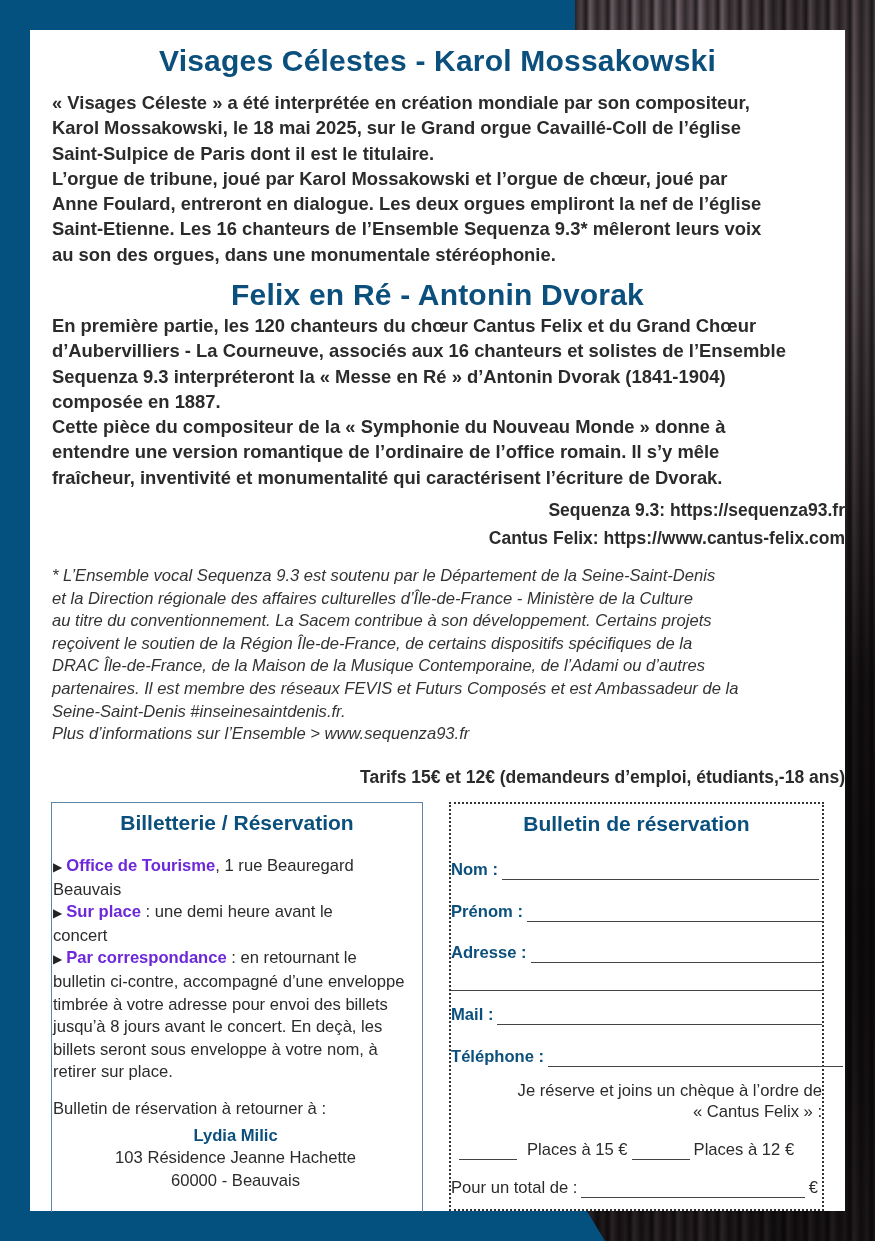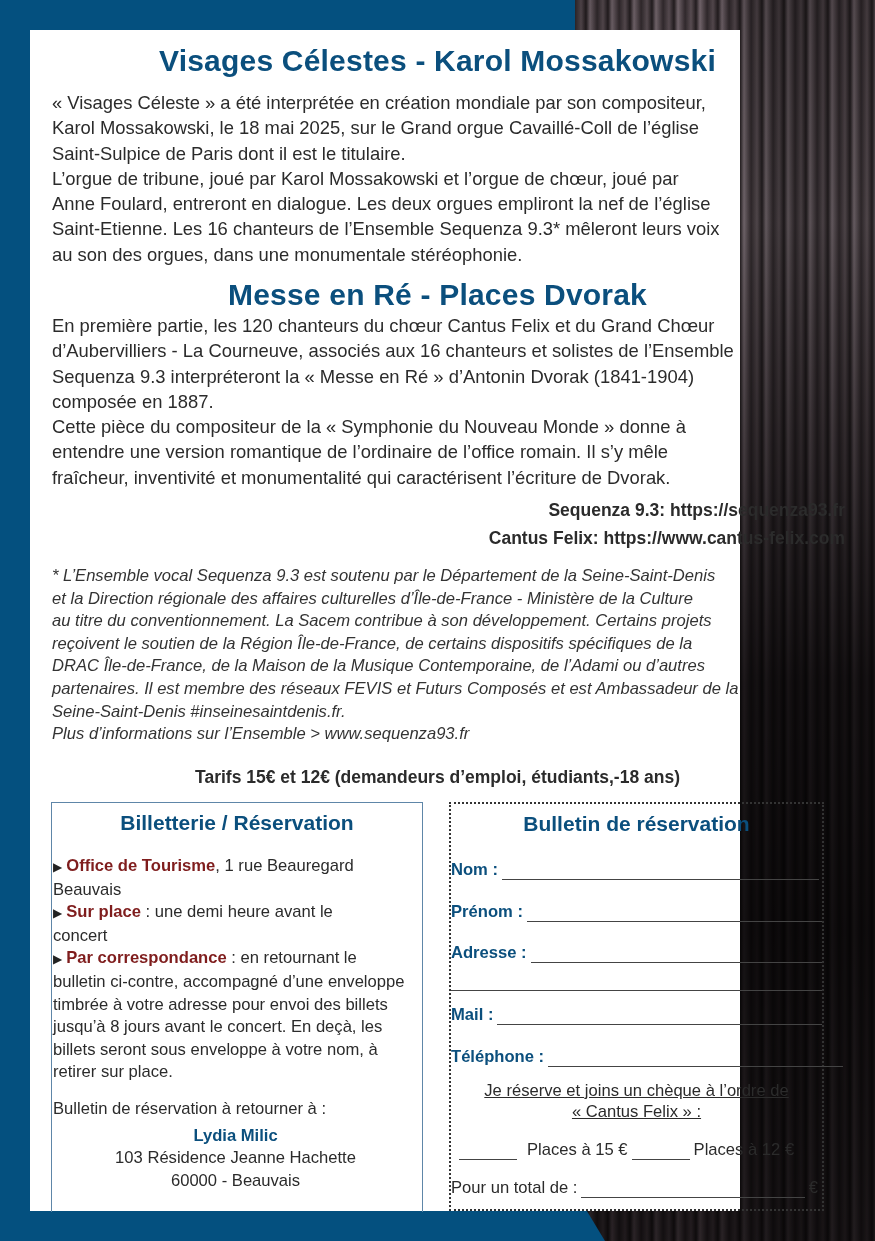--- a/index.html
+++ b/index.html
@@ -17,32 +17,32 @@
       linear-gradient(180deg, #b4aaae 0%, #d8d0d3 18%, #8c8387 35%, #3a3437 55%, #2a2527 75%, #4a4346 100%);
     background-blend-mode: overlay, multiply, normal;
     clip-path: polygon(40% 0, 100% 0, 100% 100%, 10% 100%, 0 96%, 0 0);
   }
   .photo-top {
     position:absolute; left:570px; top:0; width:305px; height:60px;
     background: linear-gradient(180deg,#9e9498,#c7bfc2);
     clip-path: polygon(28% 0, 100% 0, 100% 100%, 0 100%);
   }
   .card {
-    position:absolute; left:30px; top:30px; width:710px; height:1181px;
+    position:absolute; left:30px; top:30px; width:815px; height:1181px;
     background:#ffffff;
   }
   .title {
     position:absolute; left:0; width:815px; text-align:center;
     color:#0b4f7d; font-weight:bold; font-size:30px; letter-spacing:0.2px;
   }
   .para {
     position:absolute; left:22px; width:780px;
     font-size:18.4px; line-height:25.3px; color:#2b2b2b;
   }
-  .para p { margin:0; }
+  .para p { margin:0;font-weight:bold; }
   .links {
     position:absolute; left:0; width:815px; text-align:right;
     font-weight:bold; font-size:17.5px; line-height:28px; color:#2b2b2b;
   }
   .note {
     position:absolute; left:22px; width:785px;
     font-style:italic; font-size:16.6px; line-height:22.6px; color:#333;
   }
   .tarifs {
     position:absolute; left:0; width:815px; text-align:center;
@@ -55,31 +55,31 @@
   .box-right {
     position:absolute; left:419px; top:772px; width:375px; height:409px;
     border:2px dotted #333; box-sizing:border-box;
   }
   .box-title {
     text-align:center; color:#0b4f7d; font-weight:bold; font-size:21px;
     margin-top:8px; height:32px;
   }
   .bl-body { font-size:16.6px; line-height:22.6px; padding:0 4px 0 1px; color:#2b2b2b; }
   .bl-body .item { margin:0; }
-  .bl-body .hl { color:#7f1d1d; font-weight:bold; }
+  .bl-body .hl { color:#6d28d9; font-weight:bold; }
   .tri { font-size:12px; color:#222; margin-right:4px; }
   .return-to { margin-top:14px; }
   .addr { text-align:center; margin-top:4px; }
   .addr .name { color:#0b4f7d; font-weight:bold; }
   .field {
     position:absolute; left:0; display:flex; align-items:flex-end;
     font-size:16.6px; color:#0b4f7d; font-weight:bold;
   }
   .field .line { flex:1; border-bottom:1.4px solid #444; margin-left:4px; height:14px; }
-  .center-text { position:absolute; left:0; width:100%; text-align:center; font-size:16.6px; line-height:21px; color:#2b2b2b;text-decoration:underline; }
+  .center-text { position:absolute; left:0; width:100%; text-align:right; font-size:16.6px; line-height:21px; color:#2b2b2b; }
   .places { position:absolute; left:8px; right:4px; display:flex; align-items:flex-end; font-size:16.6px; color:#2b2b2b;text-align:center; }
   .places .blank { width:58px; border-bottom:1.4px solid #444; height:10px; margin-right:10px; }
   .places .blank2 { width:58px; border-bottom:1.4px solid #444; height:10px; margin:0 4px 0 4px; }
   .total { position:absolute; left:0; right:4px; display:flex; align-items:flex-end; font-size:16.6px; color:#2b2b2b; }
   .total .line { flex:1; border-bottom:1.4px solid #444; height:12px; margin:0 4px; }
 </style>
 </head>
 <body>
 
 <div class="photo-top"></div>
@@ -91,21 +91,21 @@
   <div class="para" style="top:60px;">
     <p>« Visages Céleste » a été interprétée en création mondiale par son compositeur,</p>
     <p>Karol Mossakowski, le 18 mai 2025, sur le Grand orgue Cavaillé-Coll de l’église</p>
     <p>Saint-Sulpice de Paris dont il est le titulaire.</p>
     <p>L’orgue de tribune, joué par Karol Mossakowski et l’orgue de chœur, joué par</p>
     <p>Anne Foulard, entreront en dialogue. Les deux orgues empliront la nef de l’église</p>
     <p>Saint-Etienne. Les 16 chanteurs de l’Ensemble Sequenza 9.3* mêleront leurs voix</p>
     <p>au son des orgues, dans une monumentale stéréophonie.</p>
   </div>
 
-  <div class="title" style="top:248px;">Messe en Ré - Places Dvorak</div>
+  <div class="title" style="top:248px;">Felix en Ré - Antonin Dvorak</div>
   <div class="para" style="top:283px;">
     <p>En première partie, les 120 chanteurs du chœur Cantus Felix et du Grand Chœur</p>
     <p>d’Aubervilliers - La Courneuve, associés aux 16 chanteurs et solistes de l’Ensemble</p>
     <p>Sequenza 9.3 interpréteront la « Messe en Ré » d’Antonin Dvorak (1841-1904)</p>
     <p>composée en 1887.</p>
     <p>Cette pièce du compositeur de la « Symphonie du Nouveau Monde » donne à</p>
     <p>entendre une version romantique de l’ordinaire de l’office romain. Il s’y mêle</p>
     <p>fraîcheur, inventivité et monumentalité qui caractérisent l’écriture de Dvorak.</p>
   </div>
 
@@ -118,21 +118,21 @@
     <div>* L’Ensemble vocal Sequenza 9.3 est soutenu par le Département de la Seine-Saint-Denis</div>
     <div>et la Direction régionale des affaires culturelles d’Île-de-France - Ministère de la Culture</div>
     <div>au titre du conventionnement. La Sacem contribue à son développement. Certains projets</div>
     <div>reçoivent le soutien de la Région Île-de-France, de certains dispositifs spécifiques de la</div>
     <div>DRAC Île-de-France, de la Maison de la Musique Contemporaine, de l’Adami ou d’autres</div>
     <div>partenaires. Il est membre des réseaux FEVIS et Futurs Composés et est Ambassadeur de la</div>
     <div>Seine-Saint-Denis #inseinesaintdenis.fr.</div>
     <div>Plus d’informations sur l’Ensemble &gt; www.sequenza93.fr</div>
   </div>
 
-  <div class="tarifs" style="top:737px;">Tarifs 15€ et 12€ (demandeurs d’emploi, étudiants,-18 ans)</div>
+  <div class="tarifs" style="top:737px;text-align:right;">Tarifs 15€ et 12€ (demandeurs d’emploi, étudiants,-18 ans)</div>
 
   <div class="box-left">
     <div class="box-title">Billetterie / Réservation</div>
     <div class="bl-body" style="margin-top:12px;">
       <div class="item">
         <span class="tri">▶</span><span class="hl">Office de Tourisme</span><span>, 1 rue Beauregard</span><br>
         <span>Beauvais</span>
       </div>
       <div class="item">
         <span class="tri">▶</span><span class="hl">Sur place</span><span> : une demi heure avant le</span><br>

